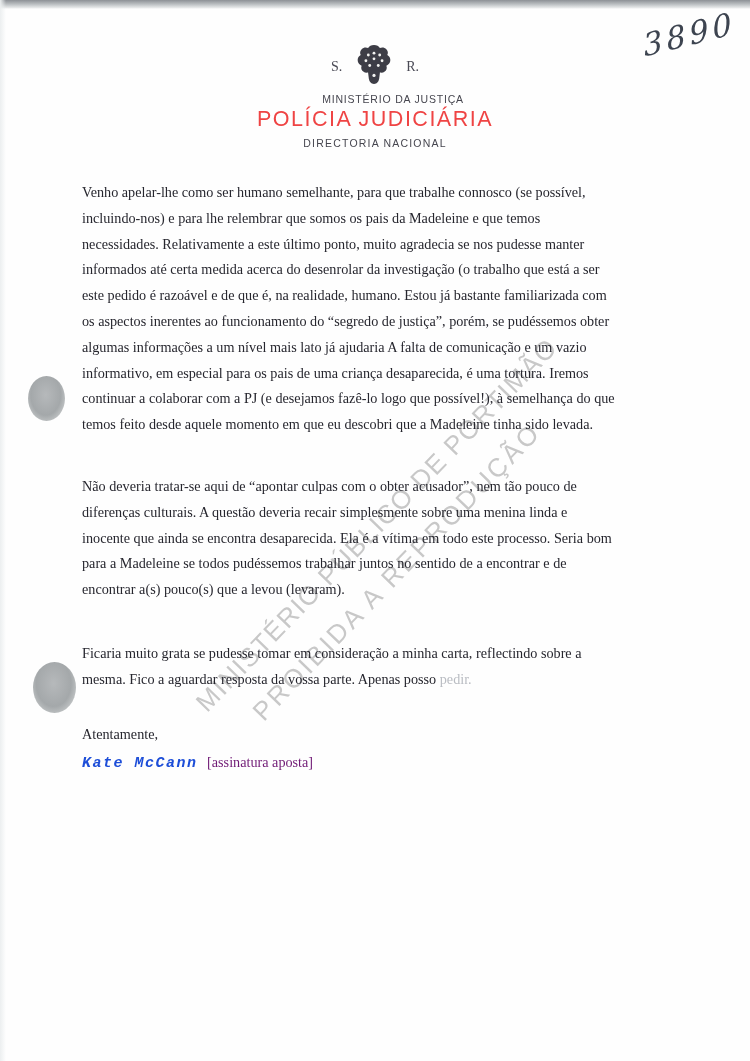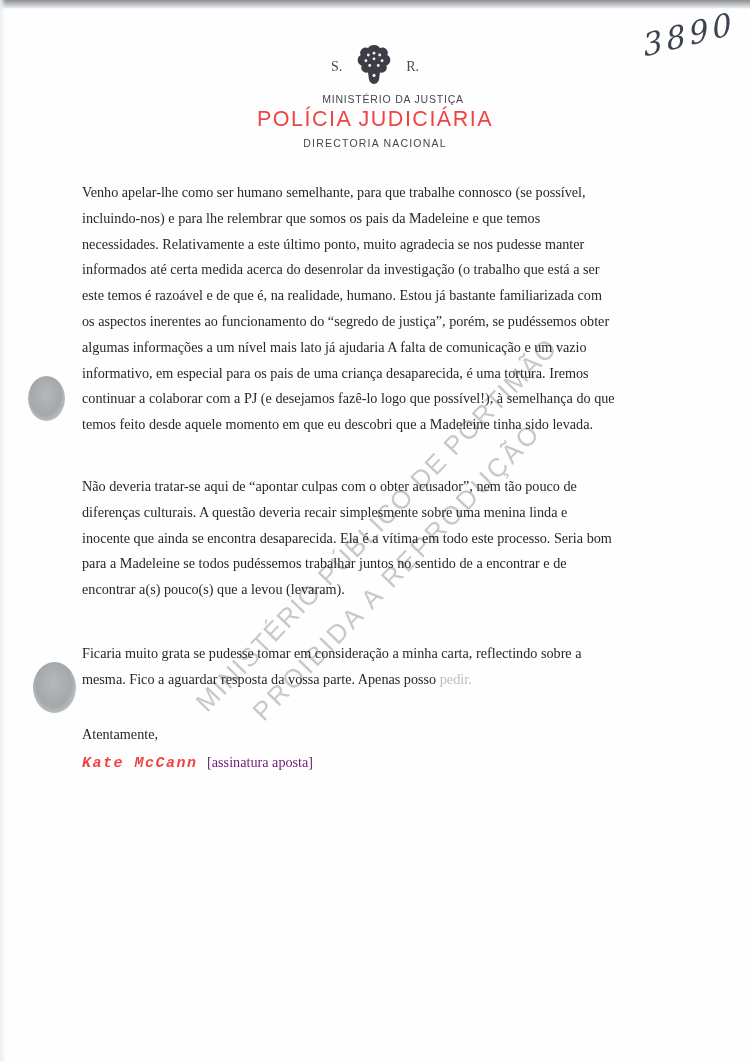--- a/index.html
+++ b/index.html
@@ -60,21 +60,21 @@
   }
   .letter .line{line-height:25.8px;white-space:nowrap;}
   .para-2{margin-top:36px;}
   .para-3{margin-top:38px;}
   .closing{margin-top:29px;line-height:25.8px;}
   .sig-row{margin-top:3px;line-height:25.8px;}
   .faded{color:#b9bcc2;}
   .sig-name{
     font-family:"Liberation Mono",monospace;
     font-weight:bold;font-style:italic;
-    font-size:15px;letter-spacing:1.5px;color:#ef4444;
+    font-size:15px;letter-spacing:1.5px;color:#1d4ed8;
   }
   .sig-note{font-size:14.2px;color:#701a75;margin-left:6px;}
 </style>
 </head>
 <body>
 
 <div class="page">
 
   <div class="top-edge"></div>
   <div class="left-edge"></div>
@@ -116,21 +116,21 @@
     <div class="directorate">DIRECTORIA NACIONAL</div>
   </div>
 
   <div class="letter">
 
     <div class="para-1">
       <div class="line">Venho apelar-lhe como ser humano semelhante, para que trabalhe connosco (se possível,</div>
       <div class="line">incluindo-nos) e para lhe relembrar que somos os pais da Madeleine e que temos</div>
       <div class="line">necessidades. Relativamente a este último ponto, muito agradecia se nos pudesse manter</div>
       <div class="line">informados até certa medida acerca do desenrolar da investigação (o trabalho que está a ser</div>
-      <div class="line">este temos é razoável e de que é, na realidade, humano. Estou já bastante familiarizada com</div>
+      <div class="line">este pedido é razoável e de que é, na realidade, humano. Estou já bastante familiarizada com</div>
       <div class="line">os aspectos inerentes ao funcionamento do “segredo de justiça”, porém, se pudéssemos obter</div>
       <div class="line">algumas informações a um nível mais lato já ajudaria A falta de comunicação e um vazio</div>
       <div class="line">informativo, em especial para os pais de uma criança desaparecida, é uma tortura. Iremos</div>
       <div class="line">continuar a colaborar com a PJ (e desejamos fazê-lo logo que possível!), à semelhança do que</div>
       <div class="line">temos feito desde aquele momento em que eu descobri que a Madeleine tinha sido levada.</div>
     </div>
 
     <div class="para-2">
       <div class="line">Não deveria tratar-se aqui de “apontar culpas com o obter acusador”, nem tão pouco de</div>
       <div class="line">diferenças culturais. A questão deveria recair simplesmente sobre uma menina linda e</div>

